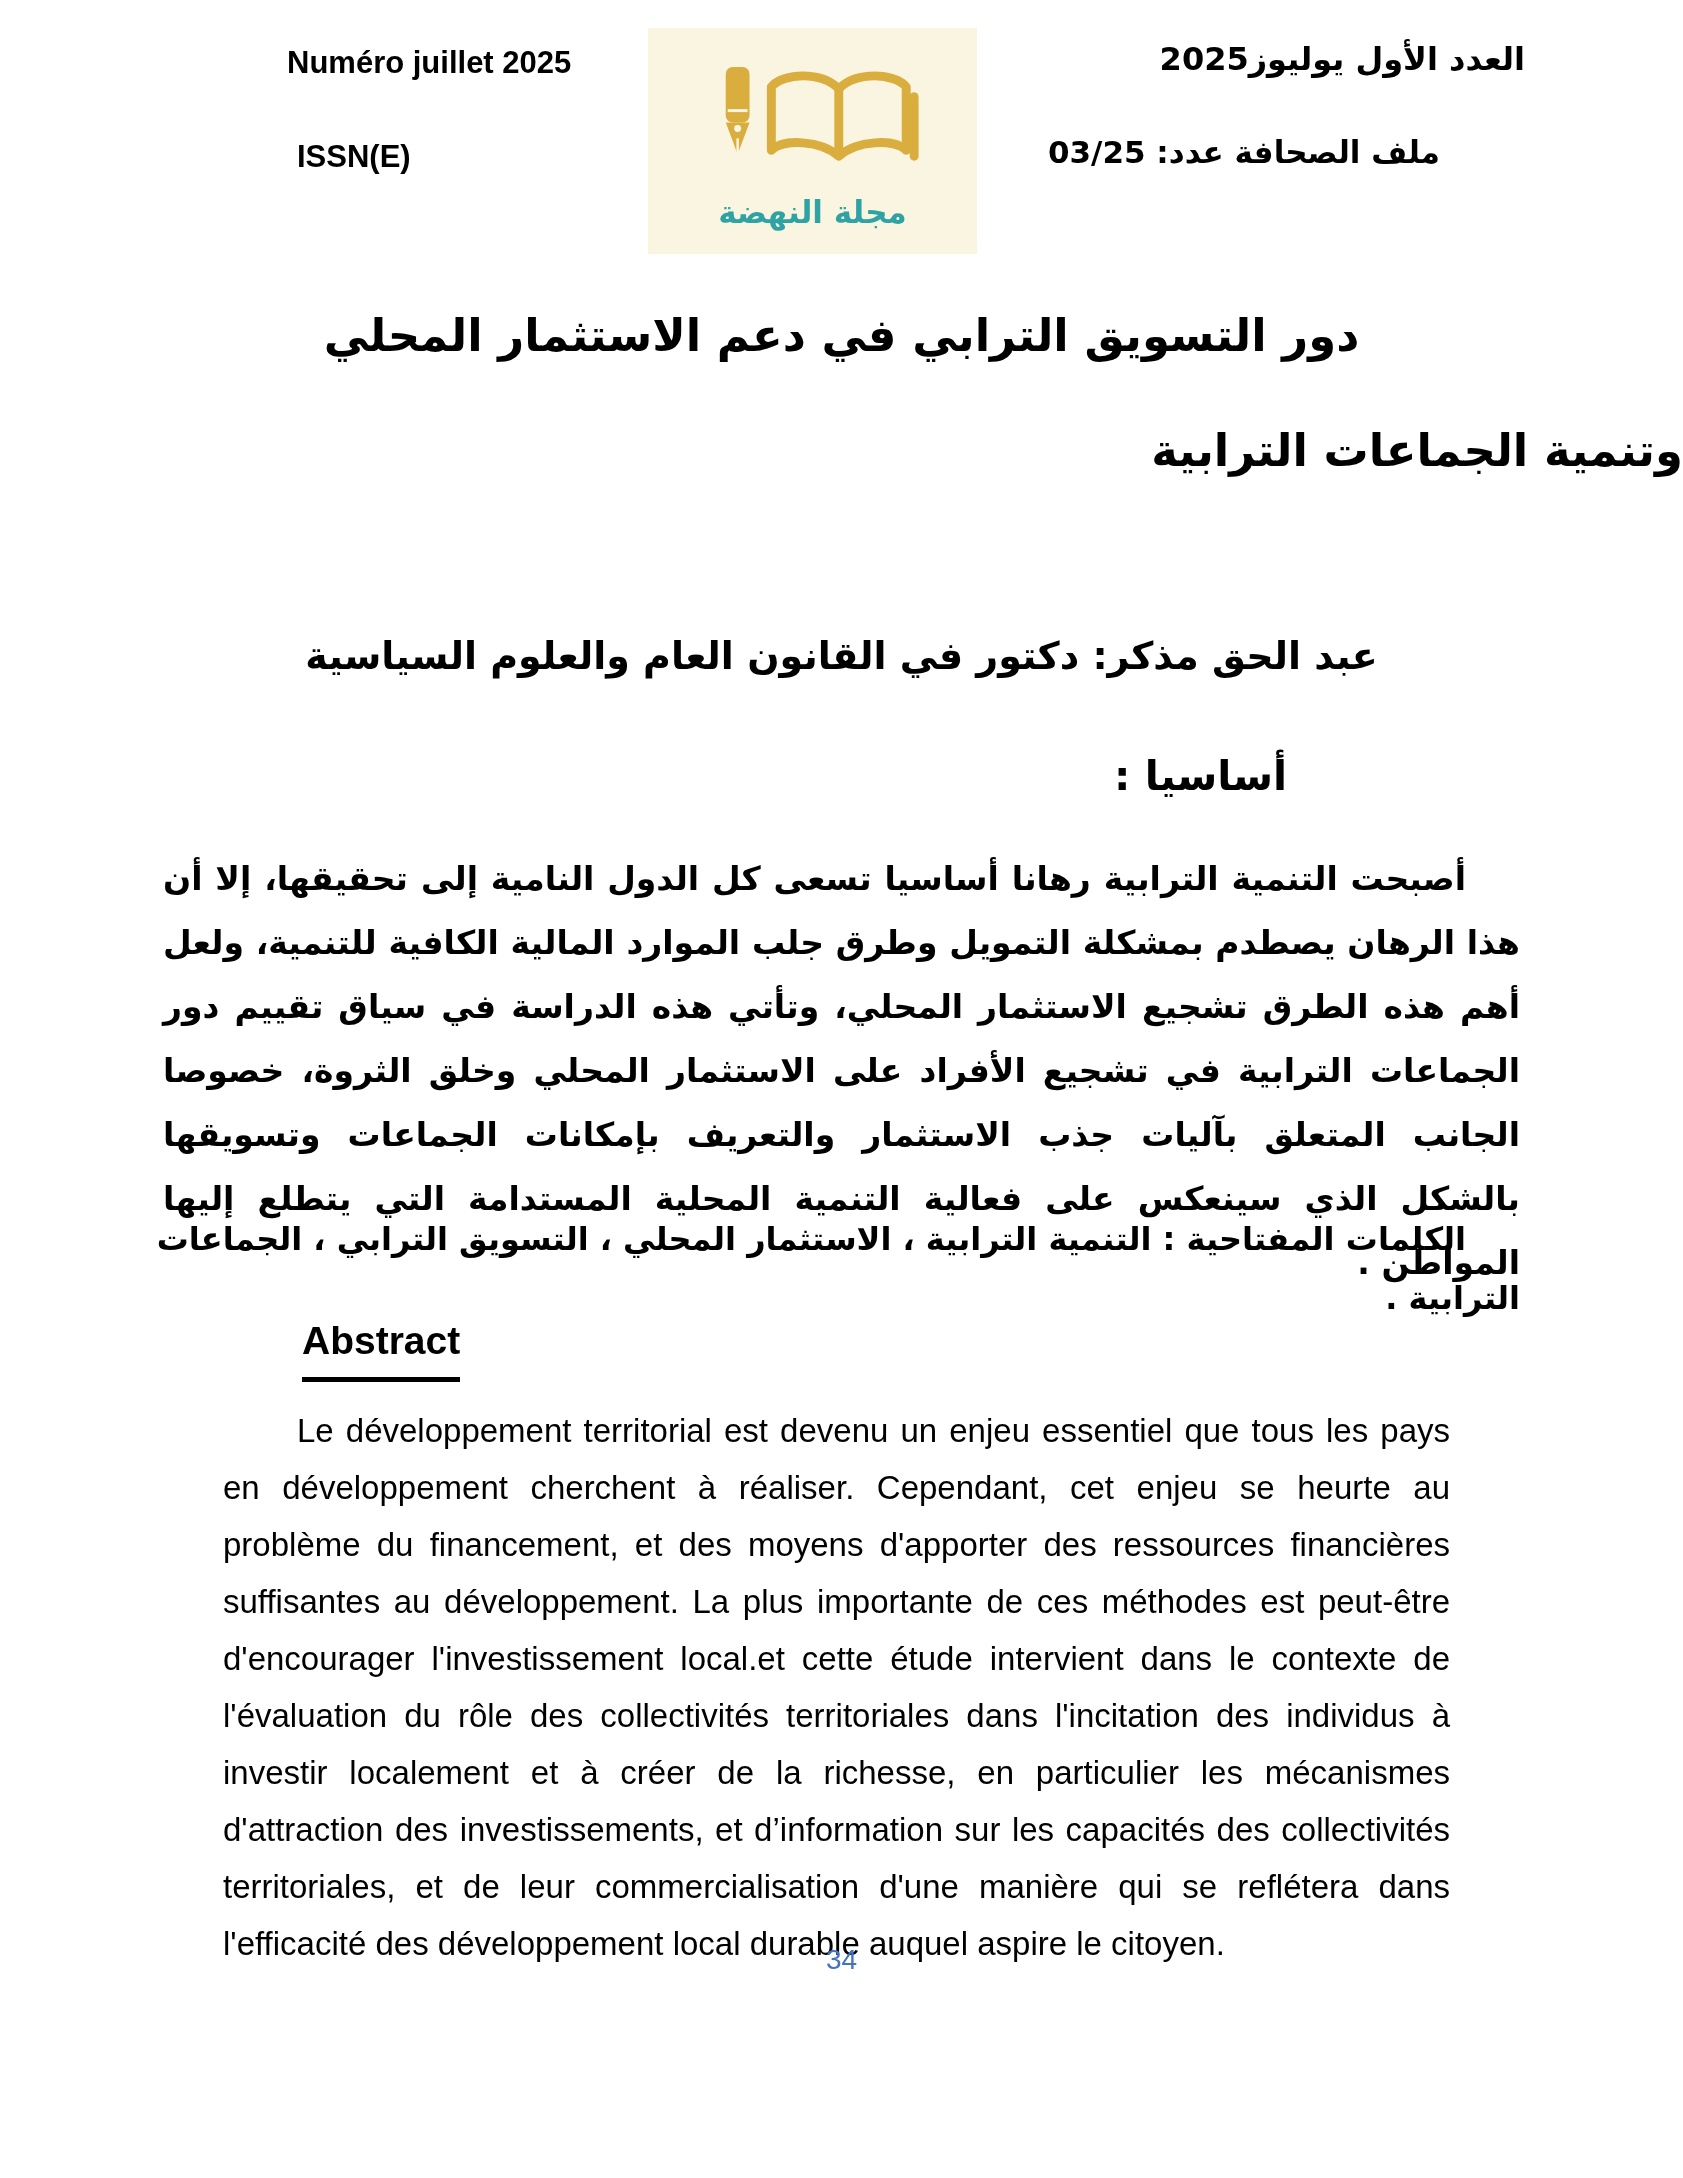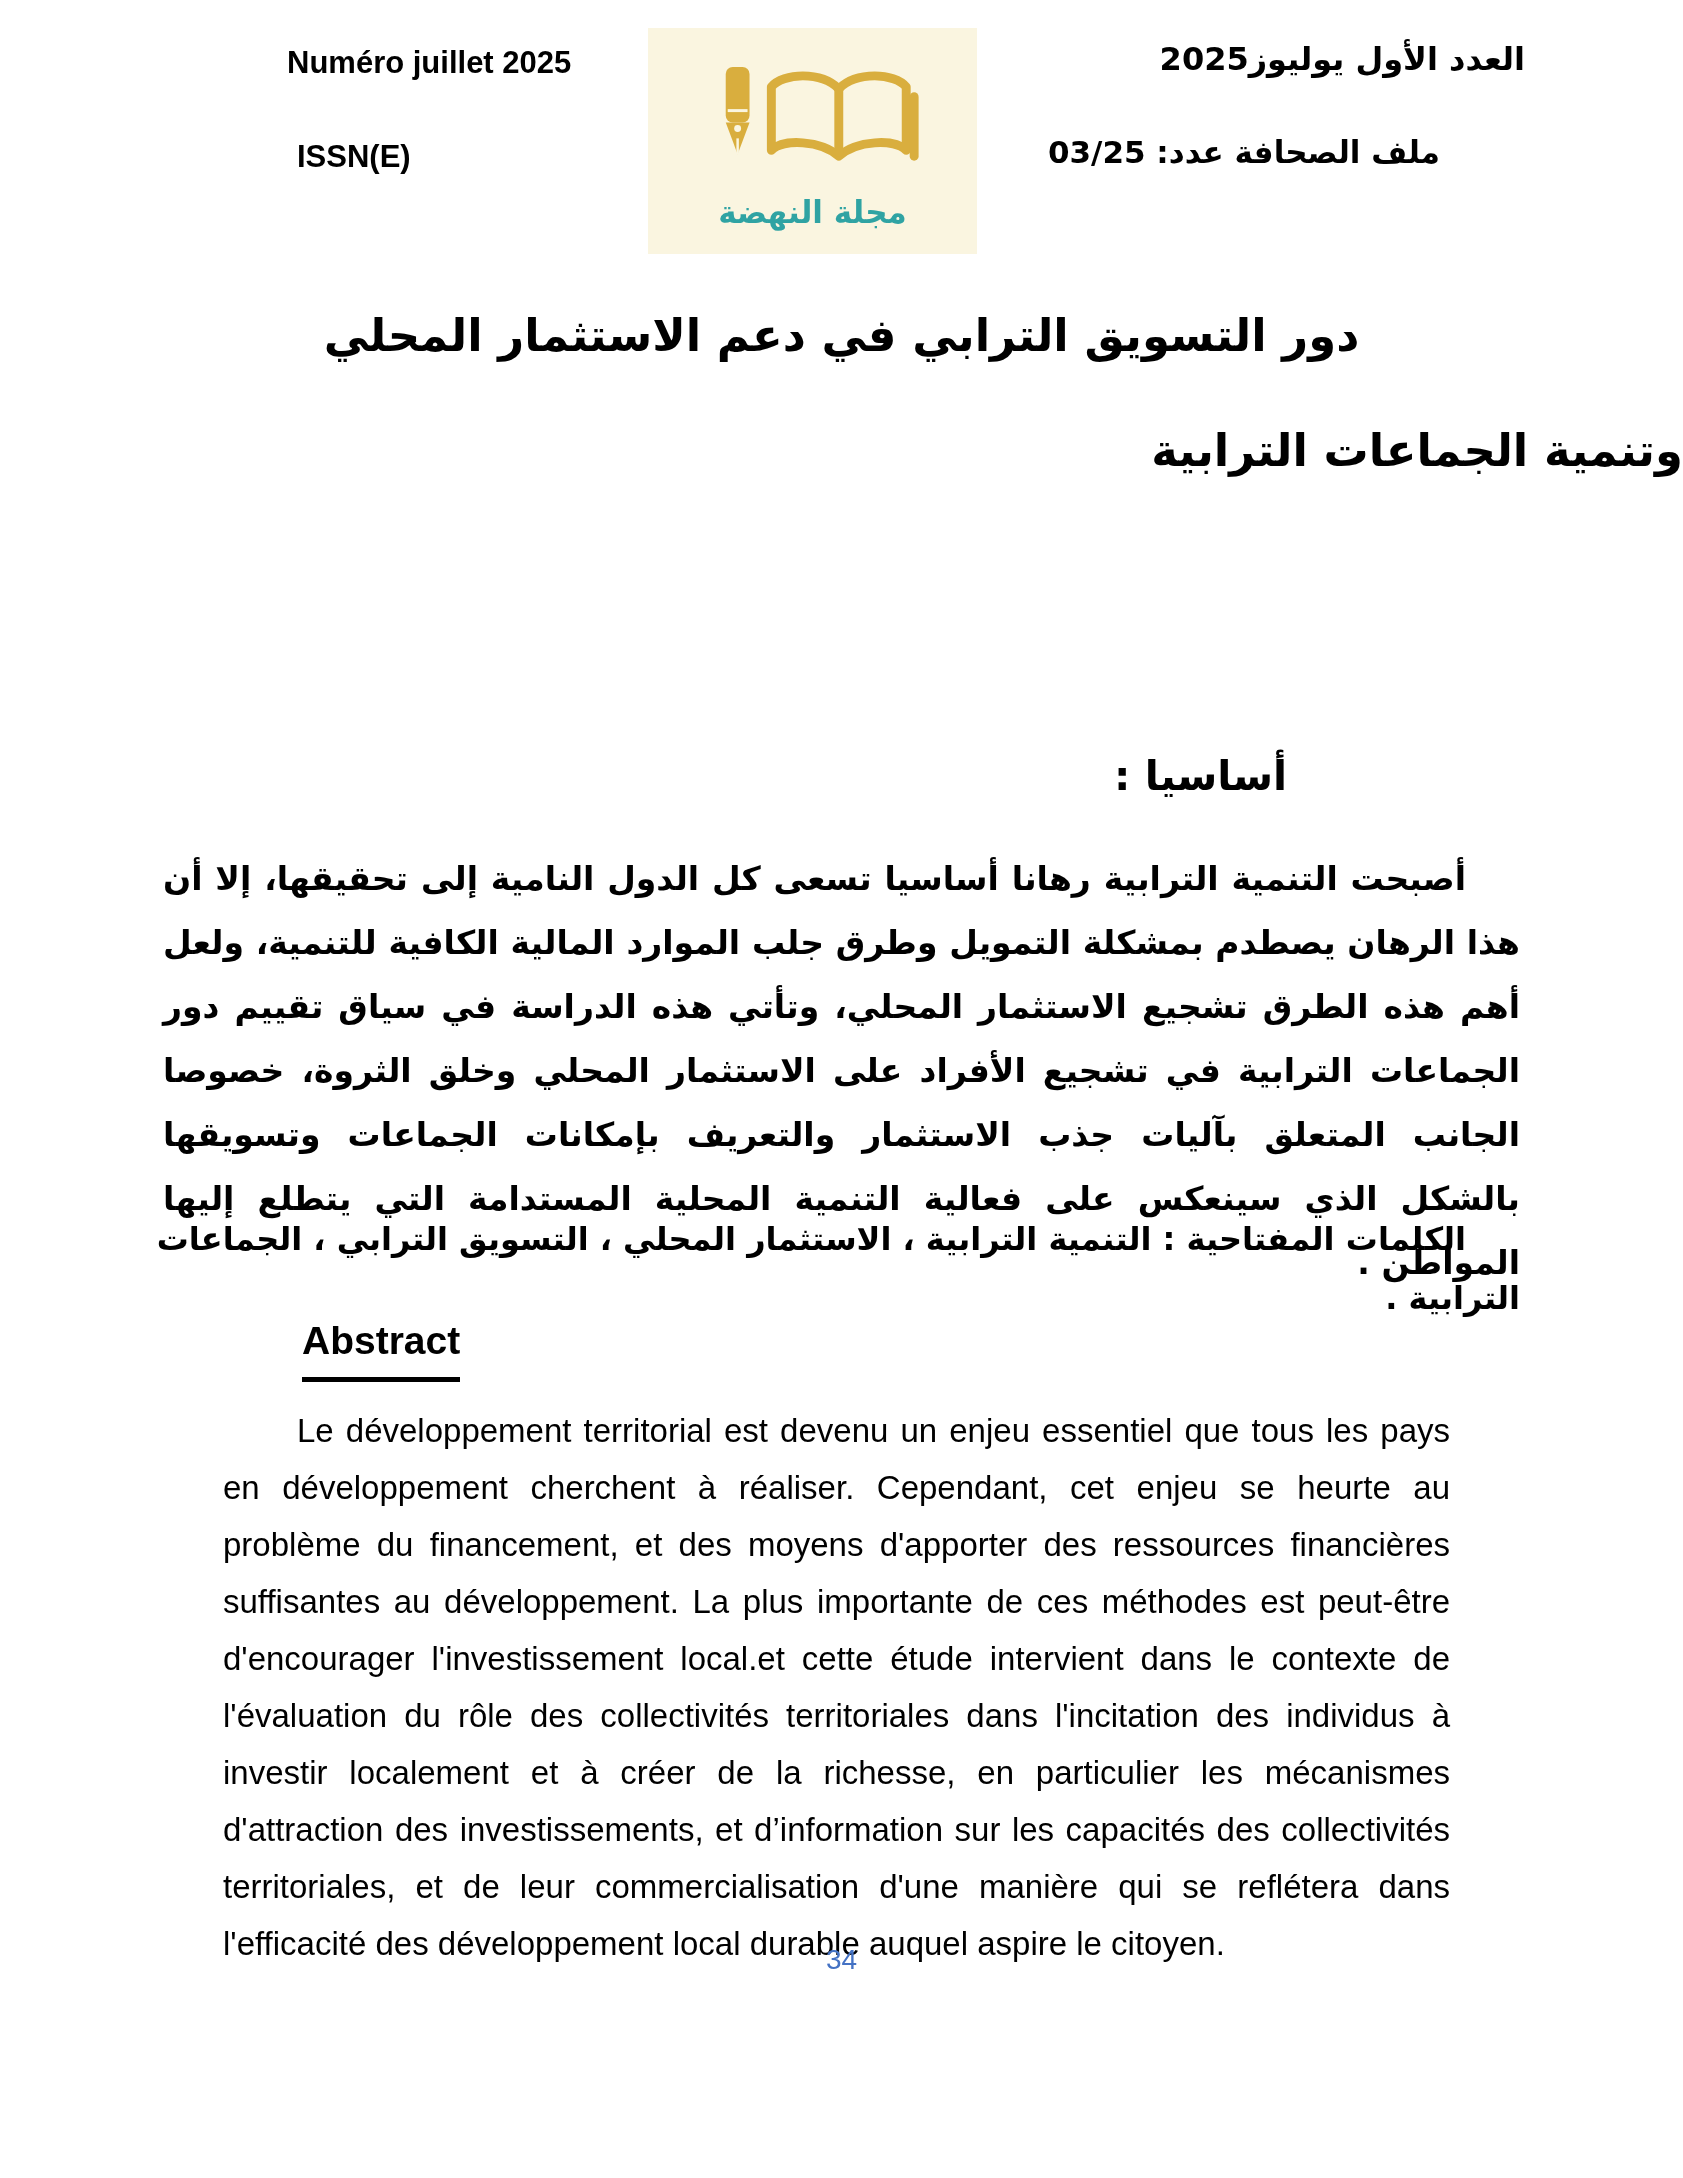--- a/index.html
+++ b/index.html
@@ -153,20 +153,21 @@
       </g>
     </svg>
     <div class="logo-title">مجلة النهضة</div>
   </div>
 
   <div class="hdr-right-1">العدد الأول يوليوز2025</div>
   <div class="hdr-right-2">ملف الصحافة عدد: 03/25</div>
 
   <div class="title-1">دور التسويق الترابي في دعم الاستثمار المحلي</div>
   <div class="title-2">وتنمية الجماعات الترابية</div>
+  <div class="author">عبد الحق مذكر: دكتور في القانون العام والعلوم السياسية</div>
 
   <div class="abstract-ar-heading">أساسيا :</div>
   <div class="abstract-ar-body">أصبحت التنمية الترابية رهانا أساسيا تسعى كل الدول النامية إلى تحقيقها، إلا أن هذا الرهان يصطدم بمشكلة التمويل وطرق جلب الموارد المالية الكافية للتنمية، ولعل أهم هذه الطرق تشجيع الاستثمار المحلي، وتأتي هذه الدراسة في سياق تقييم دور الجماعات الترابية في تشجيع الأفراد على الاستثمار المحلي وخلق الثروة، خصوصا الجانب المتعلق بآليات جذب الاستثمار والتعريف بإمكانات الجماعات وتسويقها بالشكل الذي سينعكس على فعالية التنمية المحلية المستدامة التي يتطلع إليها المواطن .</div>
 
   <div class="keywords"><span class="kw-label">الكلمات المفتاحية :</span><span class="kw-body"> التنمية الترابية ، الاستثمار المحلي ، التسويق الترابي ، الجماعات الترابية .</span></div>
 
   <div class="abstract-en-heading"><span>Abstract</span></div>
   <div class="abstract-en-body">Le développement territorial est devenu un enjeu essentiel que tous les pays en développement cherchent à réaliser. Cependant, cet enjeu se heurte au problème du financement, et des moyens d'apporter des ressources financières suffisantes au développement. La plus importante de ces méthodes est peut-être d'encourager l'investissement local.et cette étude intervient dans le contexte de l'évaluation du rôle des collectivités territoriales dans l'incitation des individus à investir localement et à créer de la richesse, en particulier les mécanismes d'attraction des investissements, et d’information sur les capacités des collectivités territoriales, et de leur commercialisation d'une manière qui se reflétera dans l'efficacité des développement local durable auquel aspire le citoyen.</div>
 
   <div class="page-number">34</div>

